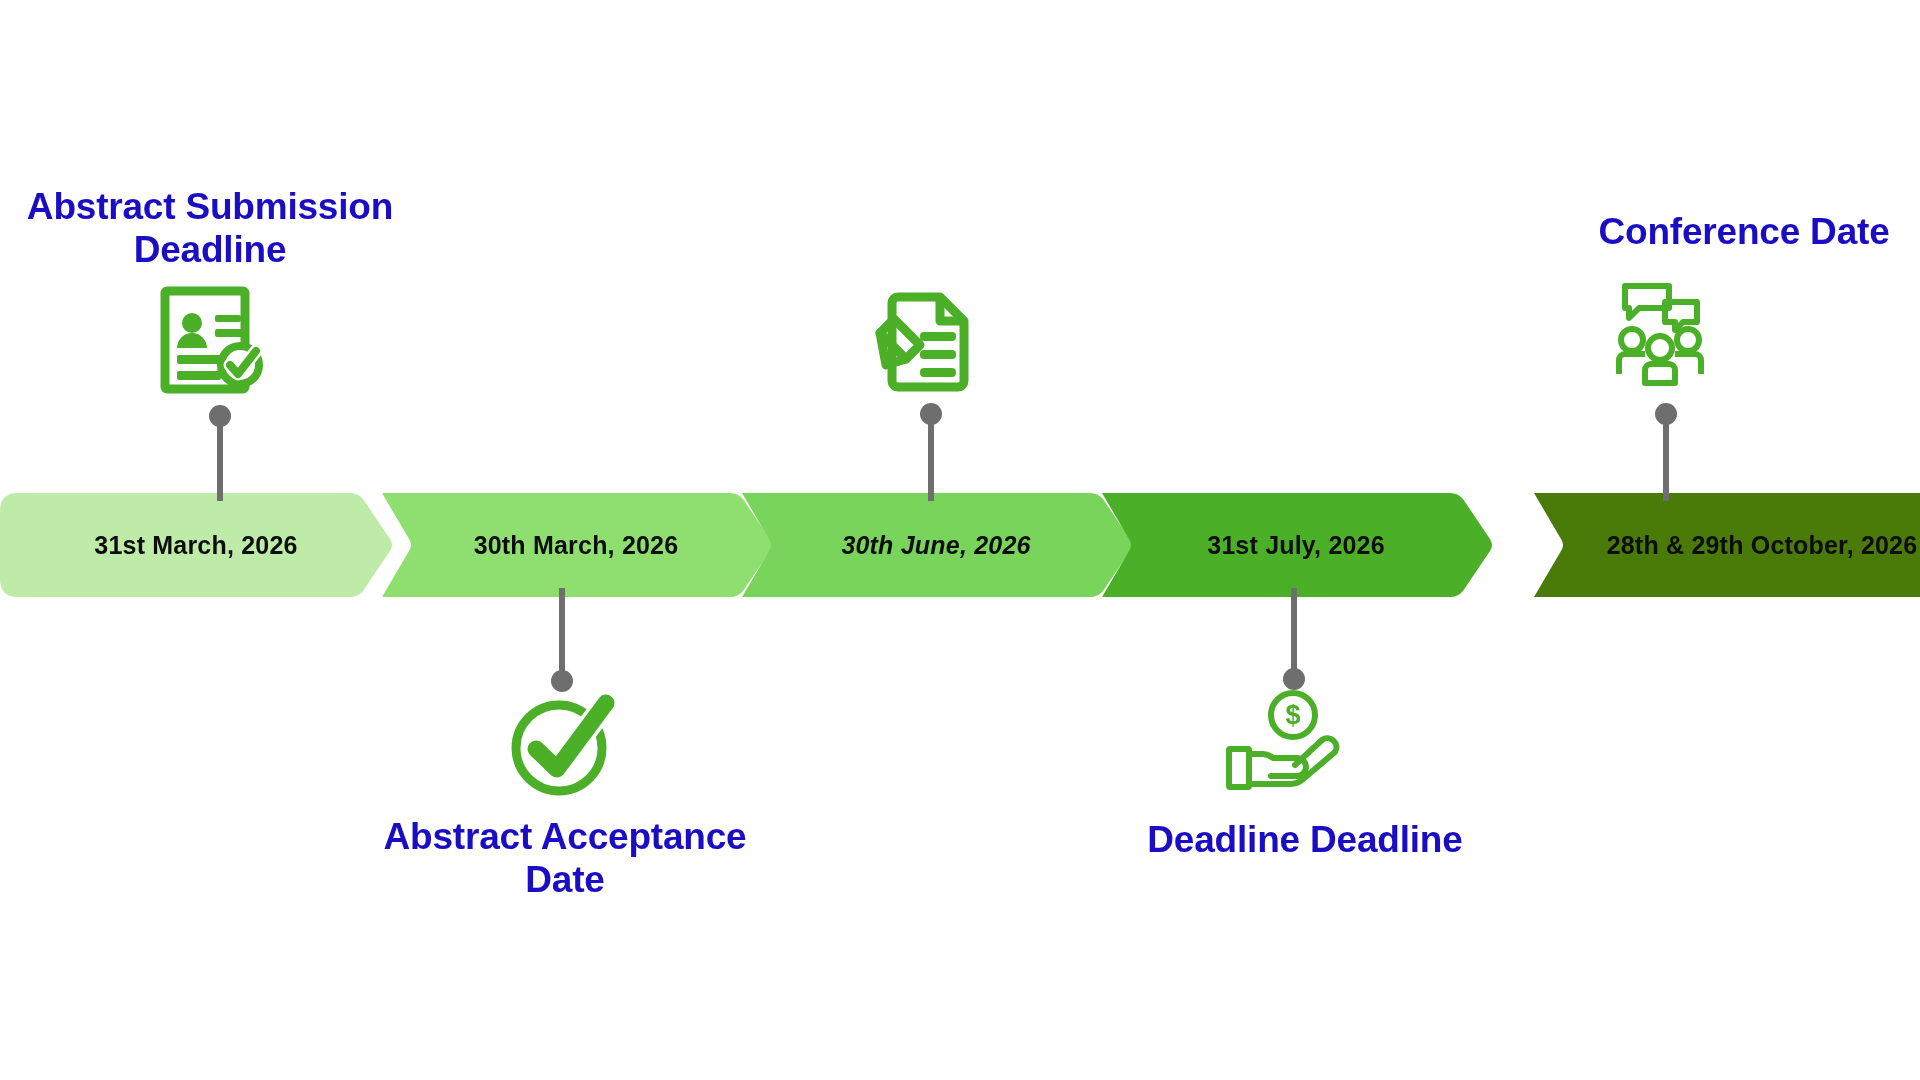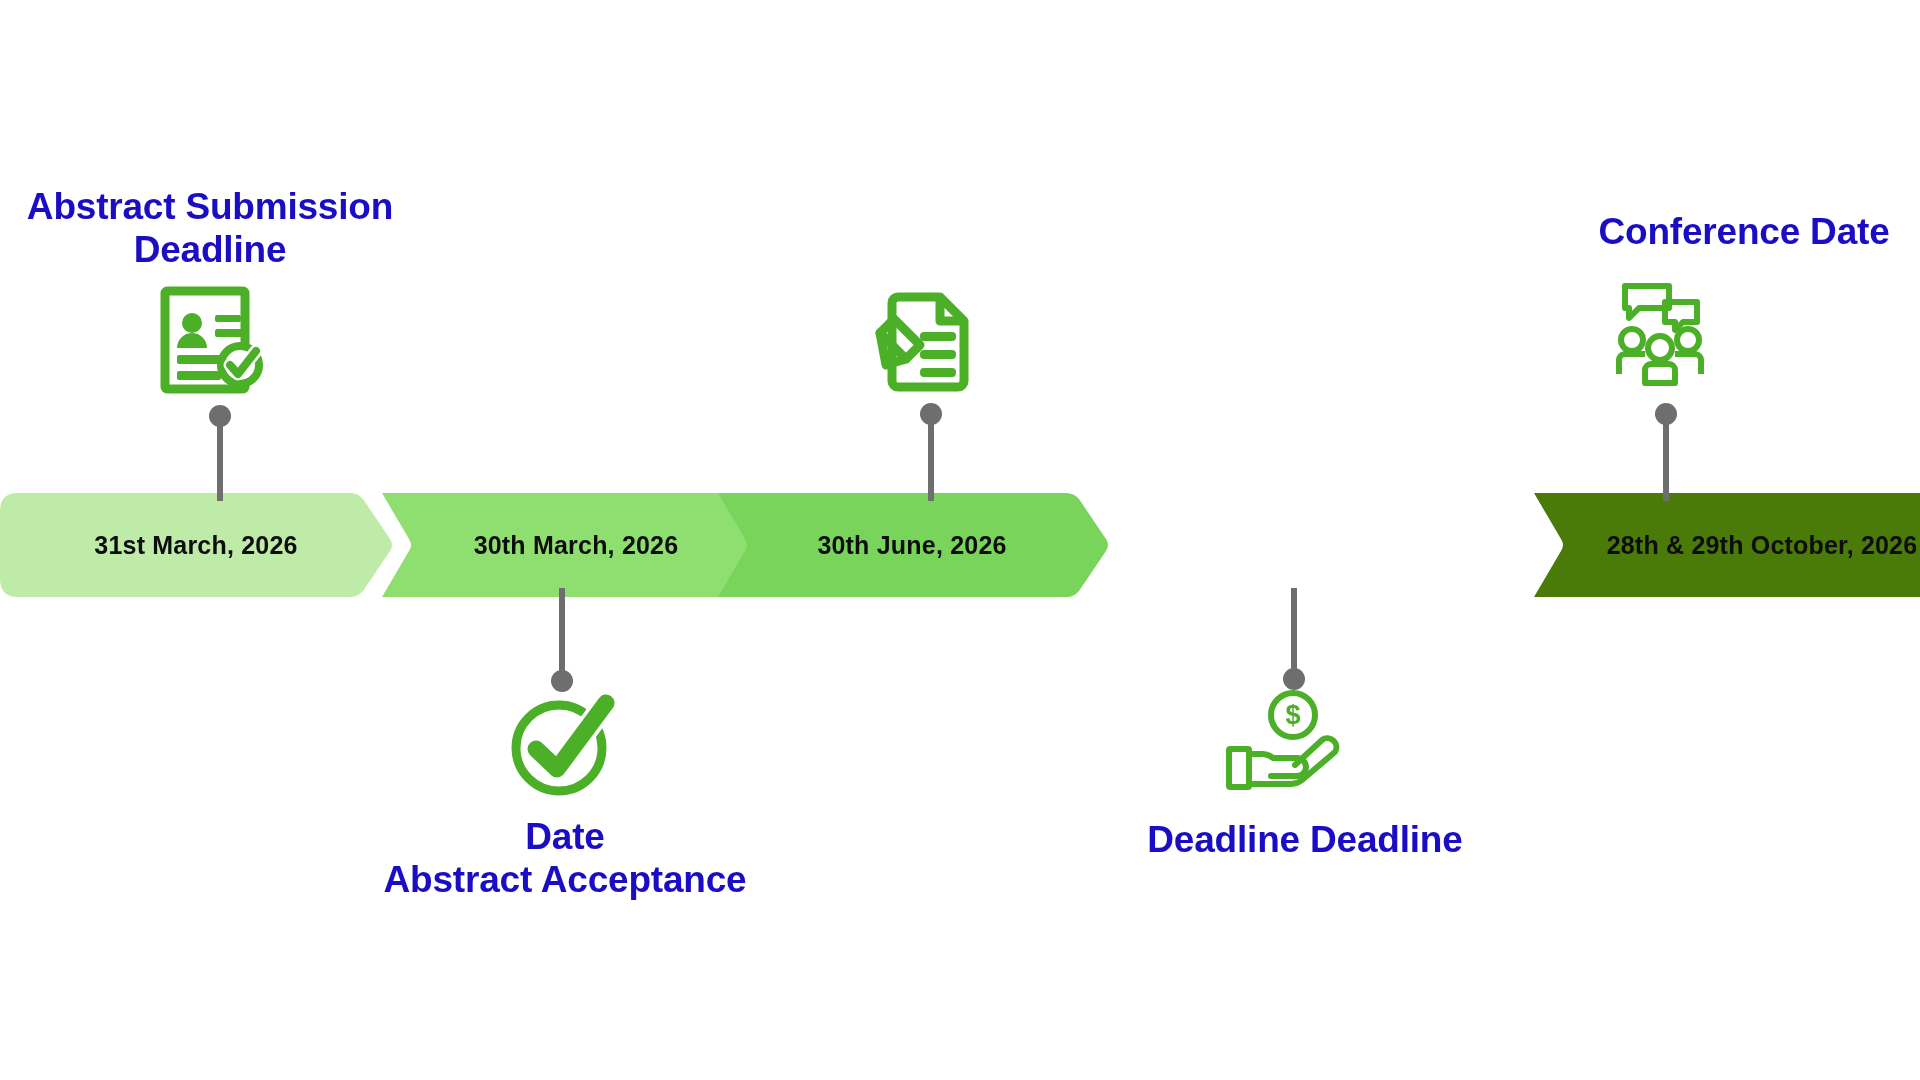--- a/index.html
+++ b/index.html
@@ -70,27 +70,33 @@
       <span class="date">31st  March, 2026</span>
     </div>
 
     <div class="seg" style="left:380px;width:392px;">
       <svg class="shape" viewBox="0 0 392 104" preserveAspectRatio="none">
         <path d="M2,0 H350 Q358,0 363,6 L390,46 Q394,52 390,58 L363,98 Q358,104 350,104 H2 L29,58 Q33,52 29,46 Z" fill="#8fdf70"></path>
       </svg>
       <span class="date">30th March, 2026</span>
     </div>
 
-    <div class="seg" style="left:716px;width:392px;">
+    <div class="seg" style="left:740px;width:392px;font-style:italic;">
       <svg class="shape" viewBox="0 0 392 104" preserveAspectRatio="none">
         <path d="M2,0 H350 Q358,0 363,6 L390,46 Q394,52 390,58 L363,98 Q358,104 350,104 H2 L29,58 Q33,52 29,46 Z" fill="#79d45c"></path>
       </svg>
       <span class="date">30th June, 2026</span>
     </div>
 
+    <div class="seg" style="left:1100px;width:392px;">
+      <svg class="shape" viewBox="0 0 392 104" preserveAspectRatio="none">
+        <path d="M2,0 H350 Q358,0 363,6 L390,46 Q394,52 390,58 L363,98 Q358,104 350,104 H2 L29,58 Q33,52 29,46 Z" fill="#4caf28"></path>
+      </svg>
+      <span class="date">31st July, 2026</span>
+    </div>
 
     <div class="seg" style="left:1532px;width:460px;">
       <svg class="shape" viewBox="0 0 460 104" preserveAspectRatio="none">
         <path d="M2,0 H418 Q427,0 432,6 L457,46 Q461,52 457,58 L432,98 Q427,104 418,104 H2 L29,58 Q33,52 29,46 Z" fill="#4a7a08"></path>
       </svg>
       <span class="date">28th &amp; 29th October, 2026</span>
     </div>
   </div>
 
   <div class="label" style="left:-20px;top:185px;width:460px;">
@@ -124,22 +130,22 @@
   <div class="stem" style="left:559px;top:588px;height:92px;"></div>
   <div class="dot" style="left:551px;top:670px;"></div>
   <div class="icon" style="left:507px;top:690px;">
     <svg width="110" height="110" viewBox="0 0 110 110">
       <circle cx="52" cy="58" r="43" fill="none" stroke="#4caf28" stroke-width="9"></circle>
       <path d="M28 60 L49 80 L100 12" fill="none" stroke="#ffffff" stroke-width="24" stroke-linecap="round" stroke-linejoin="round"></path>
       <path d="M29 59 L50 79 L99 13" fill="none" stroke="#4caf28" stroke-width="17" stroke-linecap="round" stroke-linejoin="round"></path>
     </svg>
   </div>
   <div class="label" style="left:330px;top:815px;width:470px;">
+    <div>Abstract Acceptance</div>
     <div>Date</div>
-    <div>Abstract Acceptance</div>
   </div>
 
   <div class="icon" style="left:872px;top:285px;">
     <svg width="110" height="110" viewBox="0 0 110 110">
       <path d="M26 12 H68 L92 36 V96 a6 6 0 0 1 -6 6 H26 a6 6 0 0 1 -6 -6 V18 a6 6 0 0 1 6 -6 Z" fill="none" stroke="#4caf28" stroke-width="9" stroke-linejoin="round"></path>
       <path d="M68 12 V36 H92" fill="none" stroke="#4caf28" stroke-width="9" stroke-linejoin="round"></path>
       <g fill="#4caf28">
         <rect x="48" y="47" width="36" height="9" rx="4"></rect>
         <rect x="48" y="65" width="36" height="9" rx="4"></rect>
         <rect x="48" y="83" width="36" height="9" rx="4"></rect>

